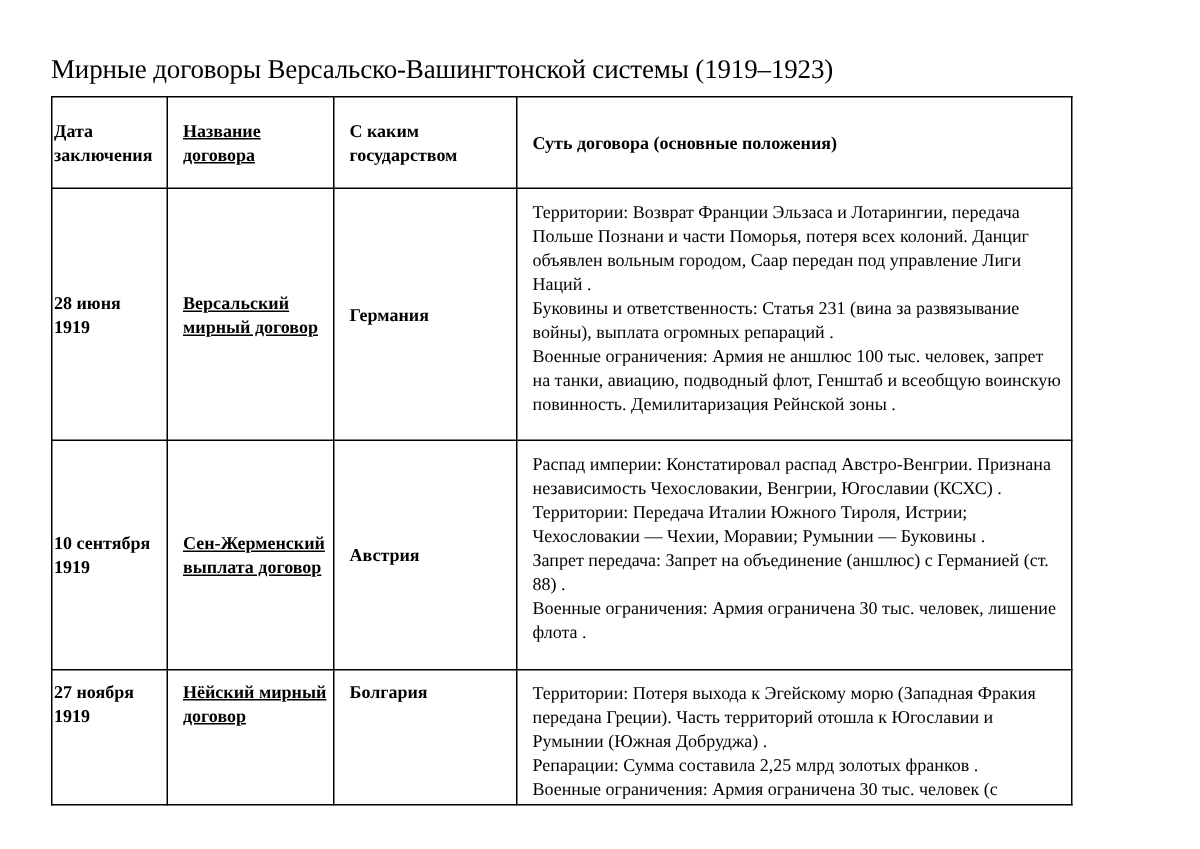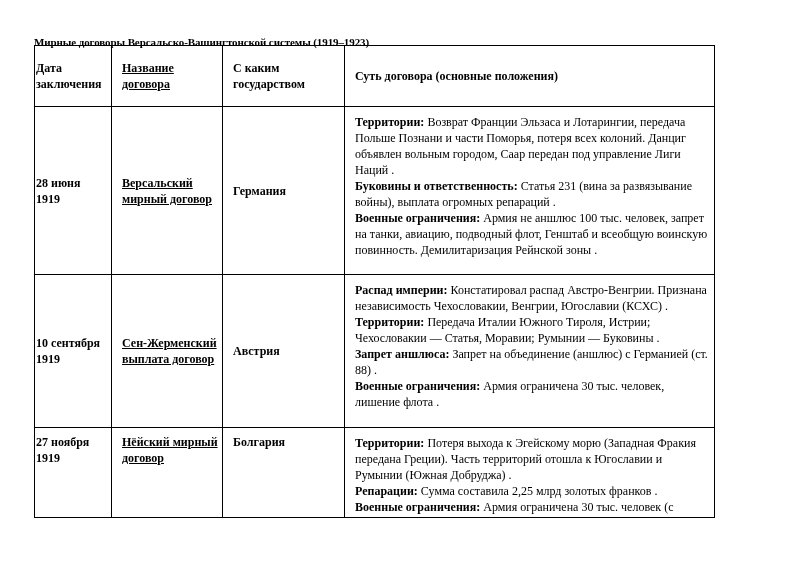--- a/index.html
+++ b/index.html
@@ -12,29 +12,29 @@
       height: 566px;
       position: relative;
       overflow: hidden;
       font-family: "Liberation Serif", "DejaVu Serif", serif;
       color: #000;
     }
     .doc-title {
       position: absolute;
       left: 34px;
       top: 36px;
-      font-size: 11px;
-      font-weight: bold;
+      font-size: 18px;
+      font-weight: normal;
       letter-spacing: -0.1px;
       white-space: nowrap;
     }
     table.treaties {
       position: absolute;
       left: 34px;
-      top: 45px;
+      top: 64px;
       border-collapse: collapse;
       table-layout: fixed;
       width: 681px;
     }
     table.treaties td, table.treaties th {
       border: 1.5px solid #000;
       vertical-align: middle;
       font-size: 12px;
       line-height: 16px;
       padding: 0 4px;
@@ -48,21 +48,21 @@
     .col-state { width: 122px; padding-left: 10px !important; margin-left: 48px; }
     .col-essence { width: 370px; padding-left: 10px !important; }
     tr.head-row { height: 61px; }
     tr.row-1 { height: 168px; }
     tr.row-2 { height: 153px; }
     tr.row-3 { height: 90px; }
     .bold { font-weight: bold; }
     .essence-cell { vertical-align: top !important; padding-top: 7px !important; }
     .essence-cell p { margin: 0; }
     .top { vertical-align: top !important; padding-top: 6px !important; }
-    .label { font-weight: bold; }
+    .label { font-weight: normal; }
   </style>
 </head>
 <body>
 
 <div class="doc-title">Мирные договоры Версальско-Вашингтонской системы (1919–1923)</div>
 
 <table class="treaties">
   <colgroup>
     <col class="col-date">
     <col class="col-name">
@@ -87,22 +87,22 @@
       <p><span class="label">Военные ограничения:</span><span> Армия не аншлюс 100 тыс. человек, запрет на танки, авиацию, подводный флот, Генштаб и всеобщую воинскую повинность. Демилитаризация Рейнской зоны .</span></p>
     </td>
   </tr>
 
   <tr class="row-2">
     <td class="col-date bold">10 сентября 1919</td>
     <td class="col-name bold">Сен-Жерменский выплата договор</td>
     <td class="col-state bold">Австрия</td>
     <td class="col-essence essence-cell">
       <p><span class="label">Распад империи:</span><span> Констатировал распад Австро-Венгрии. Признана независимость Чехословакии, Венгрии, Югославии (КСХС) .</span></p>
-      <p><span class="label">Территории:</span><span> Передача Италии Южного Тироля, Истрии; Чехословакии — Статья, Моравии; Румынии — Буковины .</span></p>
-      <p><span class="label">Запрет аншлюса:</span><span> Запрет на объединение (аншлюс) с Германией (ст. 88) .</span></p>
+      <p><span class="label">Территории:</span><span> Передача Италии Южного Тироля, Истрии; Чехословакии — Чехии, Моравии; Румынии — Буковины .</span></p>
+      <p><span class="label">Запрет передача:</span><span> Запрет на объединение (аншлюс) с Германией (ст. 88) .</span></p>
       <p><span class="label">Военные ограничения:</span><span> Армия ограничена 30 тыс. человек, лишение флота .</span></p>
     </td>
   </tr>
 
   <tr class="row-3">
     <td class="col-date bold top">27 ноября 1919</td>
     <td class="col-name bold top">Нёйский мирный договор</td>
     <td class="col-state bold top">Болгария</td>
     <td class="col-essence essence-cell">
       <p><span class="label">Территории:</span><span> Потеря выхода к Эгейскому морю (Западная Фракия передана Греции). Часть территорий отошла к Югославии и Румынии (Южная Добруджа) .</span></p>

